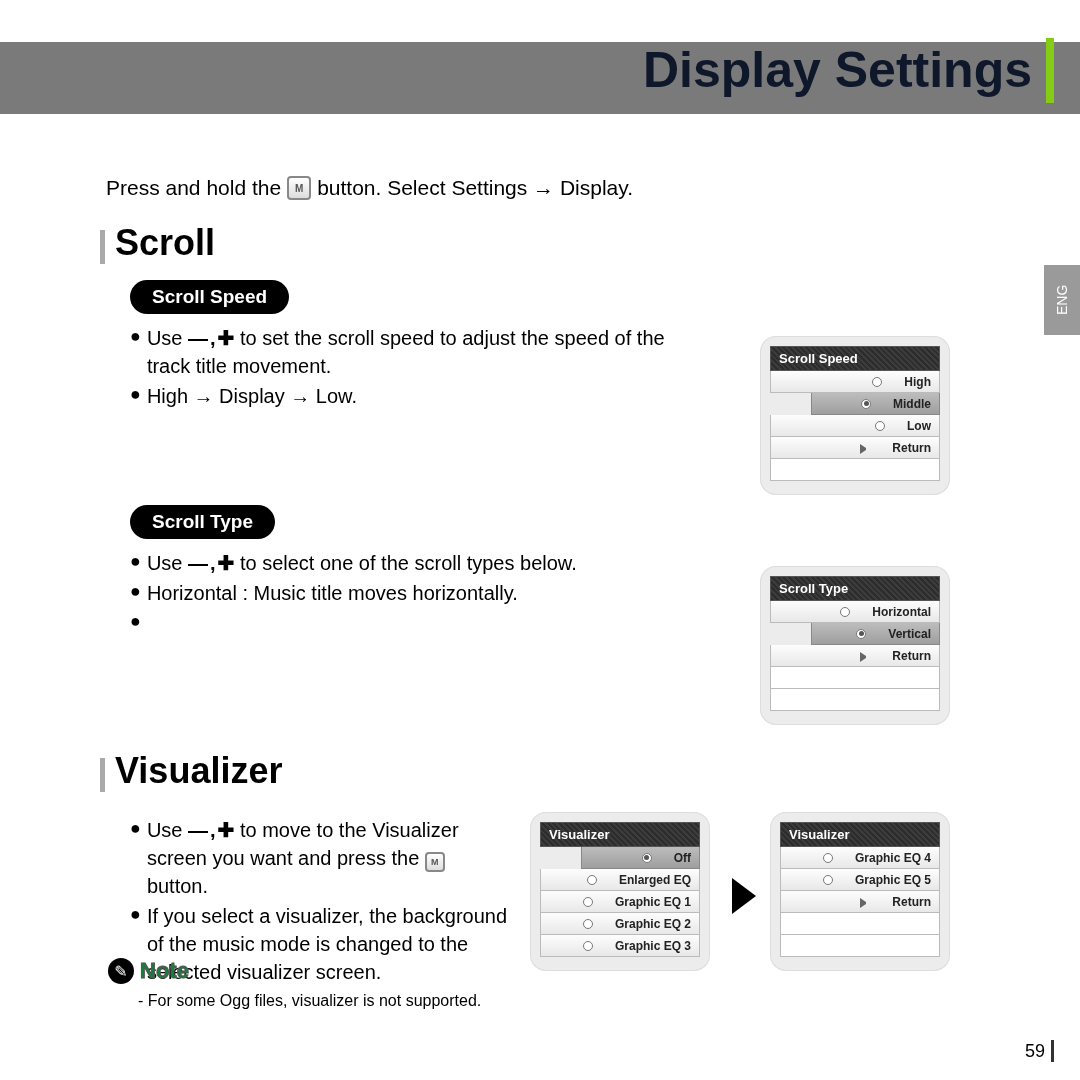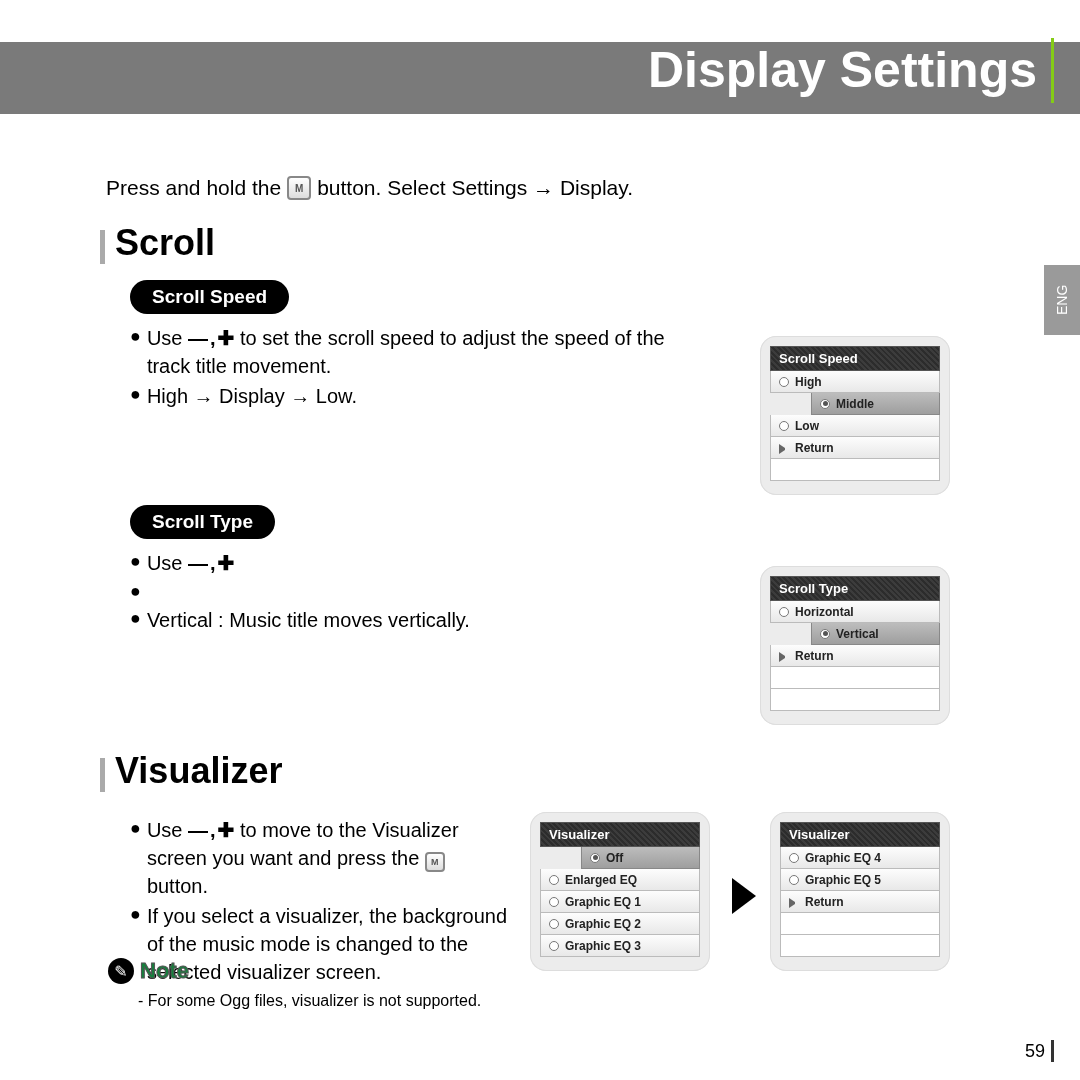--- a/index.html
+++ b/index.html
@@ -16,25 +16,25 @@
     top: 42px;
     left: 0;
     right: 0;
     height: 72px;
     background: #7a7a7a;
   }
   .page-title {
     position: absolute;
     right: 26px;
     top: -4px;
-    color: #ffffff;
+    color: #0f172a;
     font-size: 50px;
     font-weight: bold;
     padding-right: 14px;
-    border-right: 3px solid #84cc16;
+    border-right: 8px solid #84cc16;
     line-height: 1.3;
   }
   .intro {
     position: absolute;
     top: 176px;
     left: 106px;
     font-size: 21px;
     display: flex;
     gap: 6px;
   }
@@ -134,23 +134,24 @@
   }
   .device-row {
     background: linear-gradient(#fdfdfd,#e8e8e8);
     border: 1px solid #bbb;
     border-top: none;
     font-size: 12px;
     font-weight: bold;
     padding: 7px 8px;
     display: flex;
     align-items: center;
-    gap: 6px;
+    gap: 22px;
     color: #222;
     height: 22px;
+    justify-content: flex-end;
   }
   .device-row.selected {
     background: linear-gradient(#bdbdbd,#9e9e9e);
     border: 1px solid #888;
     border-top: none;
     margin-left: 41px;
   }
   .radio {
     width: 10px; height: 10px; border-radius: 50%;
     border: 1.5px solid #777;
@@ -266,28 +267,29 @@
   <div class="bullet-list">
     <div class="row">
       <span class="dot">●</span>
       <span>
         <span>Use</span>
         <span class="pm-group">
           <span class="minus-icon">—</span>
           <span>,</span>
           <span class="plus-icon">✚</span>
         </span>
+        <span>to select one of the scroll types below.</span>
       </span>
     </div>
     <div class="row">
       <span class="dot">●</span>
-    </div>
-    <div class="row">
-      <span class="dot">●</span>
-      <span>Vertical : Music title moves vertically.</span>
+      <span>Horizontal : Music title moves horizontally.</span>
+    </div>
+    <div class="row">
+      <span class="dot">●</span>
     </div>
   </div>
 </div>
 
 <div class="section-heading" style="top:750px;left:100px;">
   <span class="bar"></span>
   <span>Visualizer</span>
 </div>
 
 <div style="position:absolute;top:806px;left:130px;max-width:380px;">

